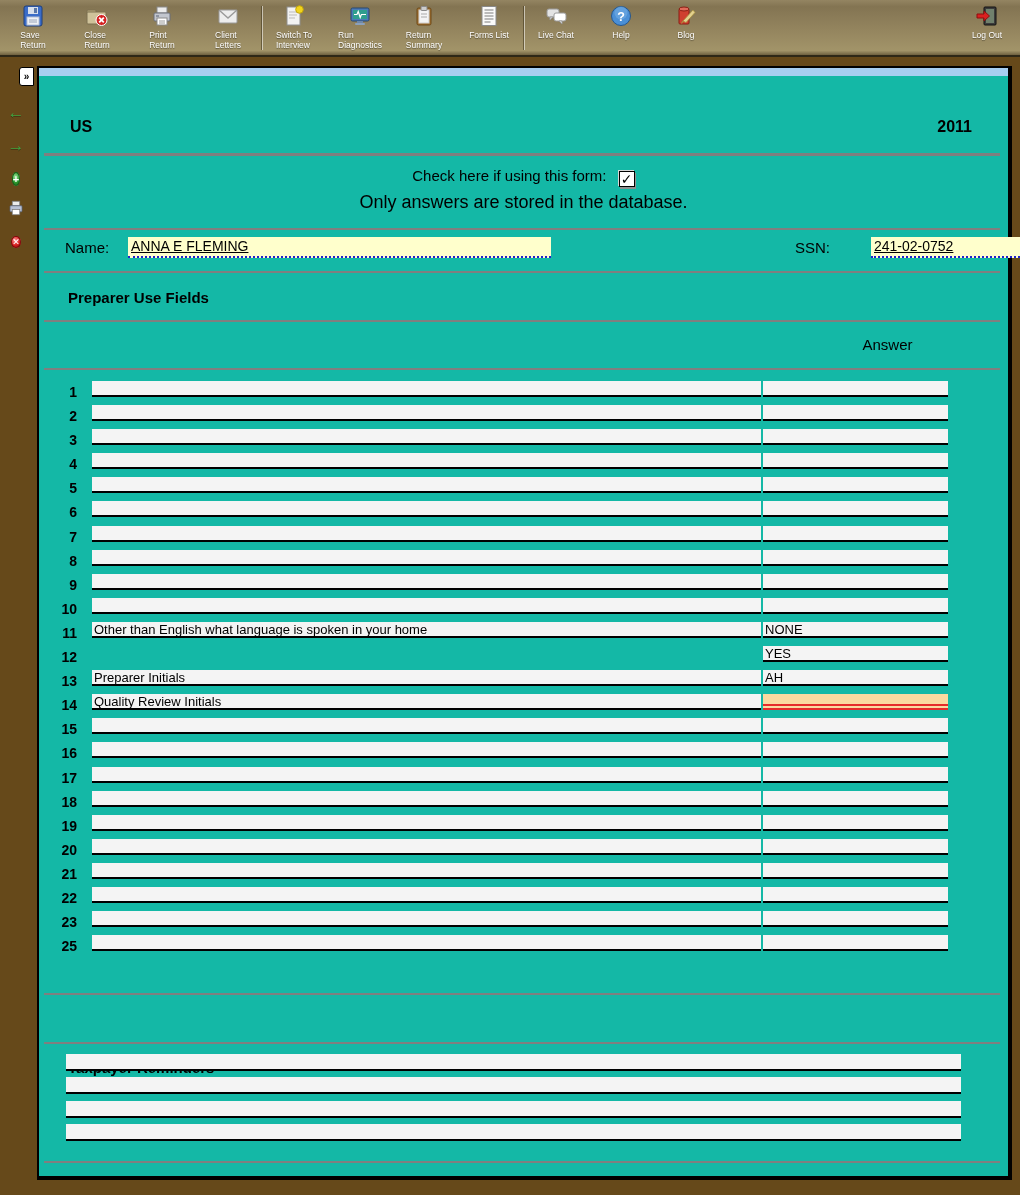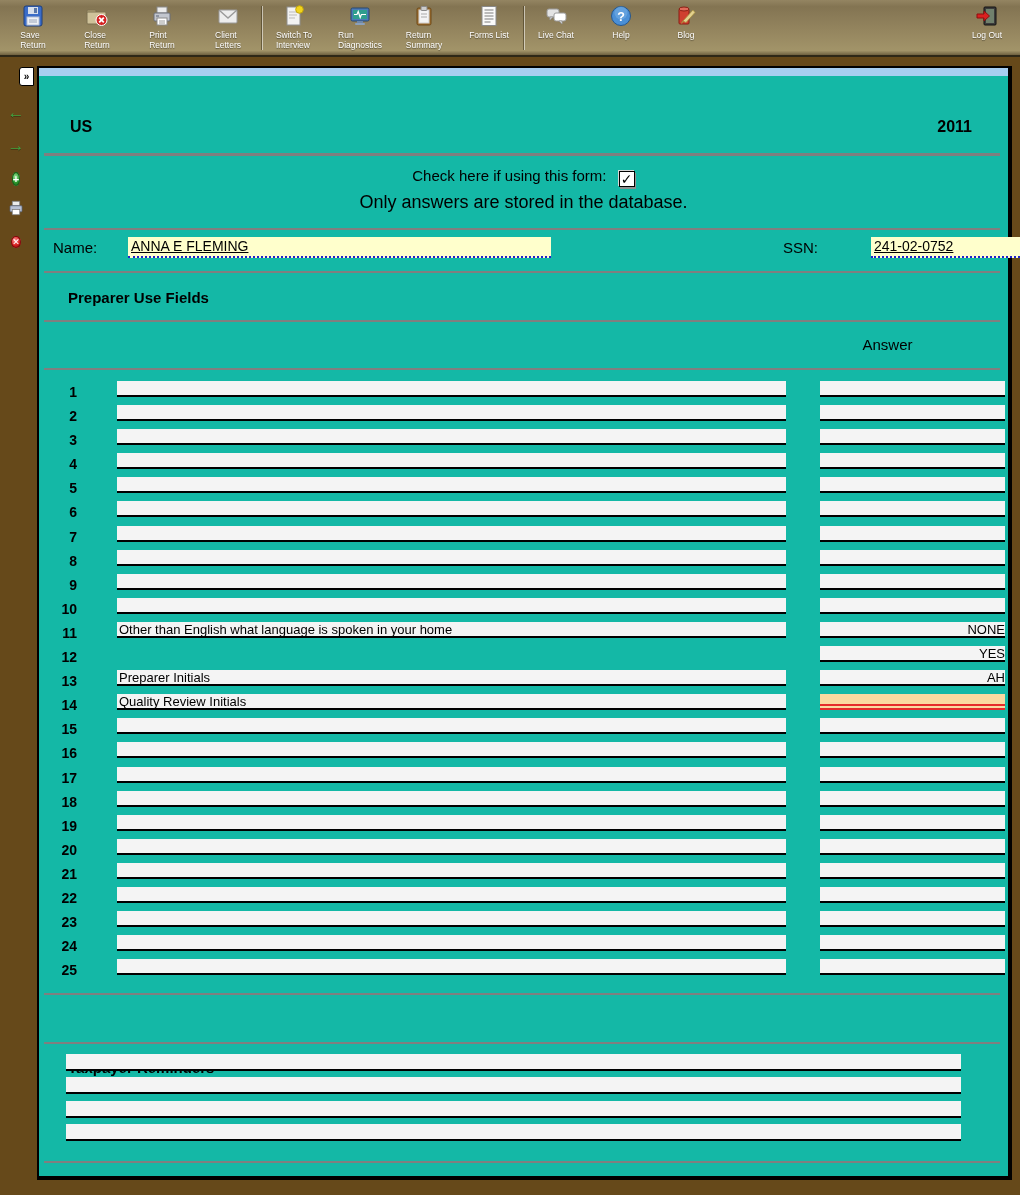--- a/index.html
+++ b/index.html
@@ -67,21 +67,21 @@
   .check-row { position:absolute; top:99px; left:0; right:0; text-align:center; font-size:15px; }
   .check-row .cb {
     display:inline-block; vertical-align:-3px; margin-left:8px;
     width:16px; height:16px; background:#fff; border:1px solid #000;
     box-shadow:1px 2px 0 #8f8f8f, -1px -1px 0 #d6d6d6;
     font-size:14px; font-weight:bold; line-height:14px; text-align:center; cursor:pointer;
   }
   .note-row { position:absolute; top:124px; left:0; right:0; text-align:center; font-size:18px; }
 
   .name-row { position:absolute; top:169px; left:0; right:0; height:22px; font-size:15px; }
-  .fld-label { position:absolute; top:2px; }
+  .fld-label { position:absolute; top:2px;margin-left:12px; }
   .yfield {
     position:absolute; top:0; height:21px; background:#ffffcc;
     border-bottom:2px dotted #2222cc; font-size:14px; line-height:19px;
     padding-left:3px; cursor:text;
   }
   .yfield span { text-decoration:underline; }
 
   .sec-title { position:absolute; left:29px; font-size:15px; font-weight:bold; }
 
   .col-hdr { position:absolute; font-size:15px; text-align:center; }
@@ -89,24 +89,24 @@
   
   .rows { position:absolute; left:0; top:313px; right:0; }
   .frow { position:relative; height:24.1px; }
   .rnum {
     position:absolute; left:8px; width:30px; top:3px;
     font-size:14px; font-weight:bold; text-align:right;
   }
   .qfield, .afield {
     position:absolute; top:0; height:16px; background:#f4f4f4;
     border-bottom:2px solid #000; font-size:13px; line-height:16px;
-    padding-left:2px; cursor:text; white-space:nowrap; overflow:hidden;margin-left:25px;
+    padding-left:2px; cursor:text; white-space:nowrap; overflow:hidden;
   }
   .qfield { left:53px; width:669px; }
-  .afield { left:756px; width:185px;text-align:right; }
+  .afield { left:724px; width:185px; }
   .afield.active { background:#fbd9a0; border-bottom:6px double #e62b2b; }
 
   
   .rem-rows { position:absolute; left:0; top:986px; right:0; }
   .rem-row { position:relative; height:23.3px; }
   .rfield {
     position:absolute; left:27px; width:895px; top:0; height:17px;
     background:#f4f4f4; border-bottom:2px solid #000; cursor:text;
     font-size:13px; line-height:16px; padding-left:2px;
   }
@@ -447,25 +447,20 @@
         <div class="rnum">22</div>
         <div class="qfield"></div>
         <div class="afield"></div>
       </div>
       <div class="frow">
         <div class="rnum">23</div>
         <div class="qfield"></div>
         <div class="afield"></div>
       </div>
       <div class="frow">
-        <div class="rnum">24</div>
-        <div class="qfield"></div>
-        <div class="afield"></div>
-      </div>
-      <div class="frow">
         <div class="rnum">25</div>
         <div class="qfield"></div>
         <div class="afield"></div>
       </div>
     </div>
 
   <div class="hline" style="top:925px"></div>
 
   <div class="sec-title" style="top:991px">Taxpayer Reminders</div>
 

